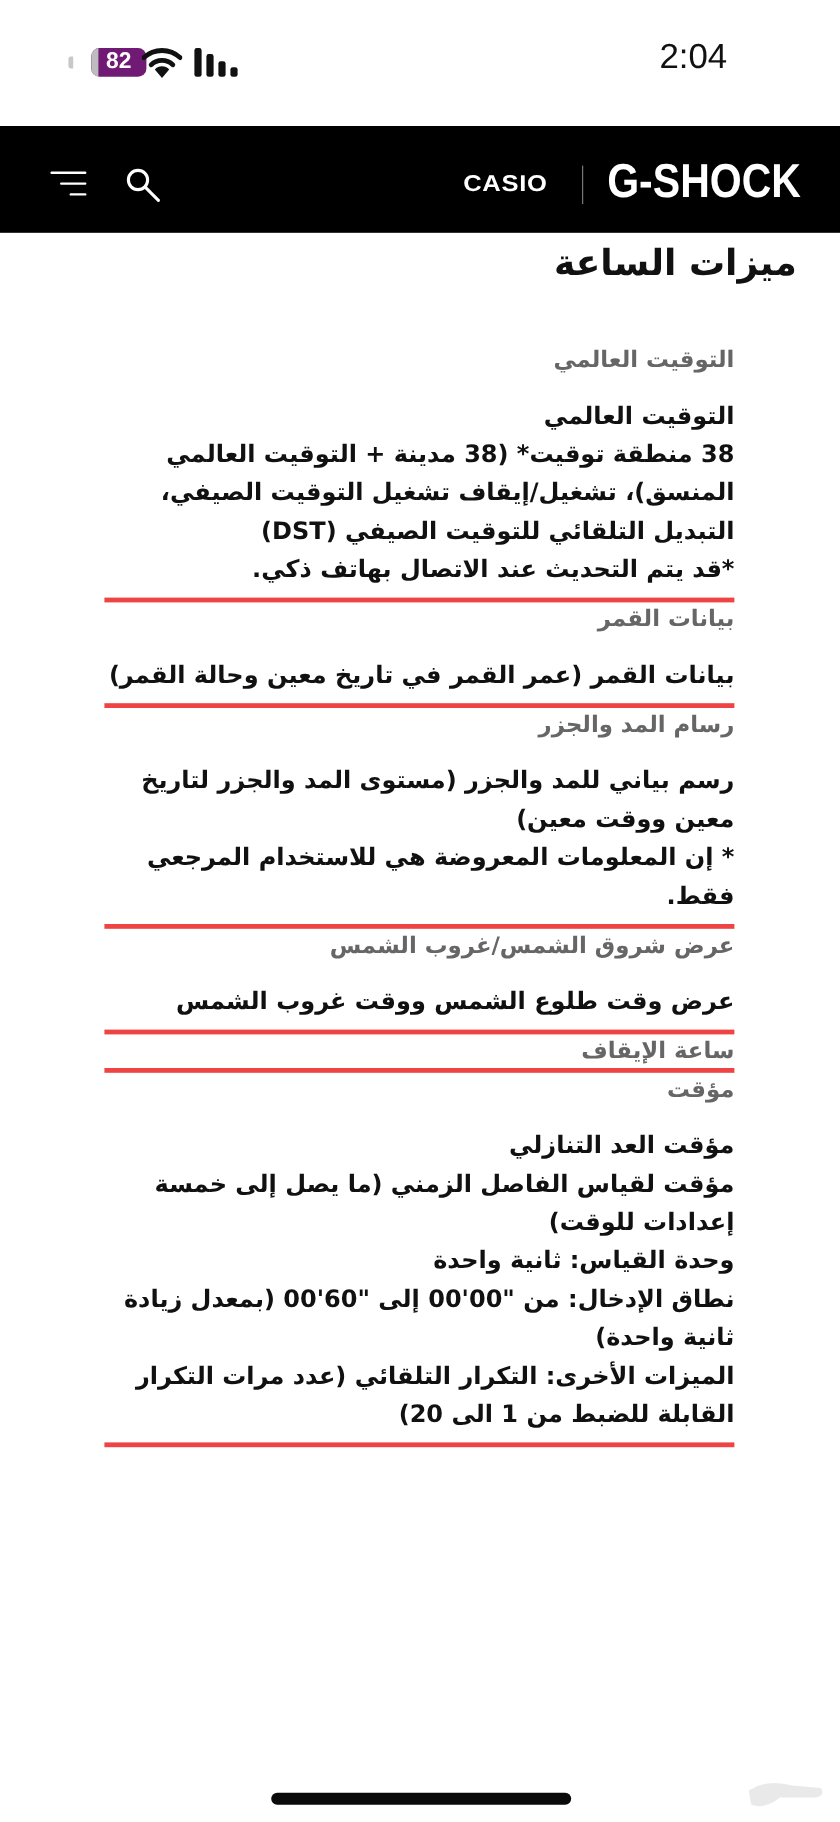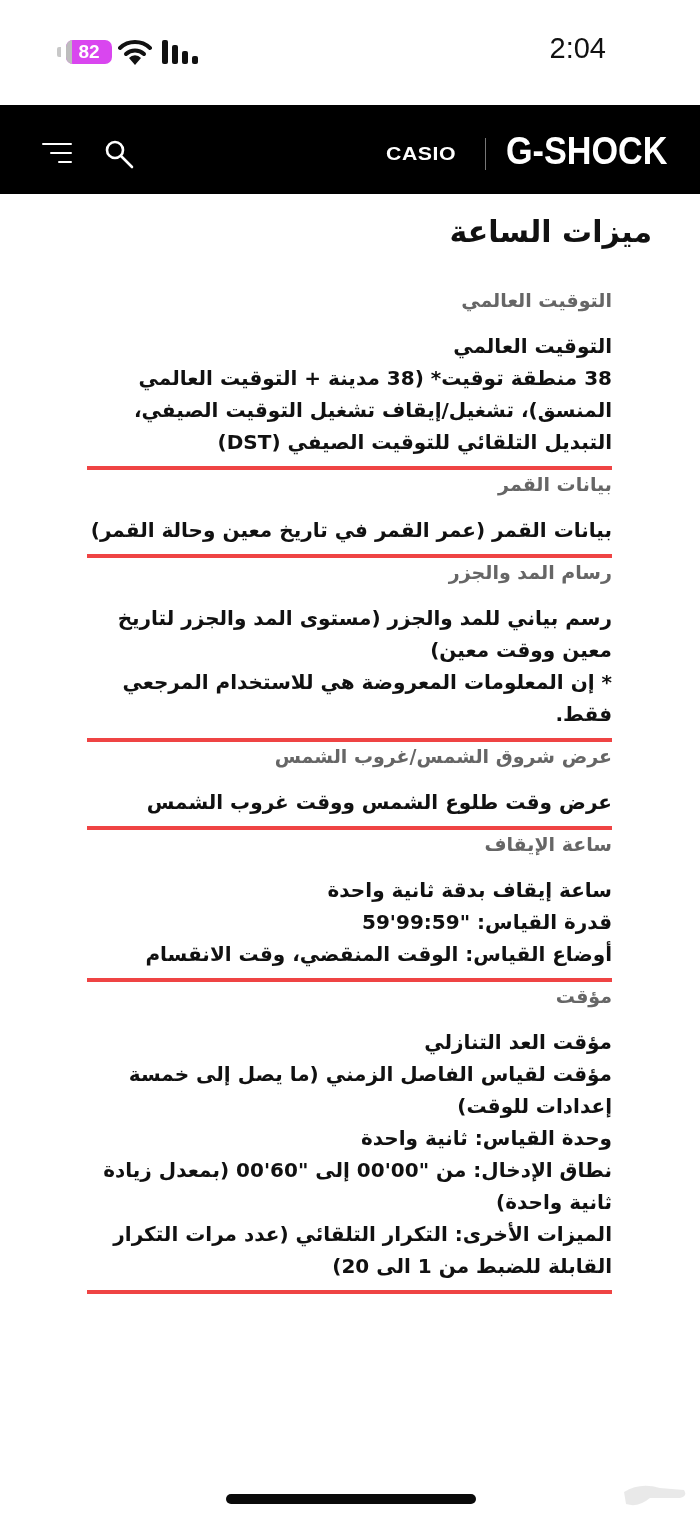--- a/index.html
+++ b/index.html
@@ -17,24 +17,24 @@
     }
     
     .status-bar {
       position: absolute;
       left: 0; top: 0;
       width: 700px; height: 105px;
       background: #ffffff;
     }
     .battery {
       position: absolute;
-      left: 66px; top: 40px;
+      left: 76px; top: 40px;
       width: 46px; height: 24px;
       border-radius: 7px;
-      background: #d946ef;
+      background: #701a75;
       color: #ffffff;
       font-family: "Liberation Sans", sans-serif;
       font-weight: bold;
       font-size: 19px;
       line-height: 24px;
       text-align: center;
       overflow: hidden;
     }
     .battery::before {
       content: "";
@@ -133,21 +133,21 @@
       position: absolute;
       top: 194px;
       left: 0;
       width: 700px;
       direction: rtl;
     }
     .page-title {
       position: absolute;
       right: 36px;
       top: 8px;
-      margin: 12px;
+      margin: 0;
       font-size: 30px;
       font-weight: bold;
       color: #111;
       white-space: nowrap;
     }
     .feature-list {
       position: absolute;
       top: 92px;
       right: 88px;
       width: 525px;
@@ -226,20 +226,21 @@
 <div class="content">
   <h1 class="page-title">ميزات الساعة</h1>
 
   <div class="feature-list">
 
     <div class="feature first">
       <h2 class="feature-heading">التوقيت العالمي</h2>
       <div class="feature-body">
         <div>التوقيت العالمي</div>
         <div>38 منطقة توقيت* (38 مدينة + التوقيت العالمي المنسق)، تشغيل/إيقاف تشغيل التوقيت الصيفي، التبديل التلقائي للتوقيت الصيفي (DST)</div>
+        <div>*قد يتم التحديث عند الاتصال بهاتف ذكي.</div>
       </div>
     </div>
 
     <div class="feature">
       <h2 class="feature-heading">بيانات القمر</h2>
       <div class="feature-body">
         <div>بيانات القمر (عمر القمر في تاريخ معين وحالة القمر)</div>
       </div>
     </div>
 
@@ -253,25 +254,20 @@
 
     <div class="feature">
       <h2 class="feature-heading">عرض شروق الشمس/غروب الشمس</h2>
       <div class="feature-body">
         <div>عرض وقت طلوع الشمس ووقت غروب الشمس</div>
       </div>
     </div>
 
     <div class="feature">
       <h2 class="feature-heading">ساعة الإيقاف</h2>
-      <div class="feature-body">
-        <div>ساعة إيقاف بدقة ثانية واحدة</div>
-        <div>قدرة القياس: "99:59'59</div>
-        <div>أوضاع القياس: الوقت المنقضي، وقت الانقسام</div>
-      </div>
     </div>
 
     <div class="feature">
       <h2 class="feature-heading">مؤقت</h2>
       <div class="feature-body">
         <div>مؤقت العد التنازلي</div>
         <div>مؤقت لقياس الفاصل الزمني (ما يصل إلى خمسة إعدادات للوقت)</div>
         <div>وحدة القياس: ثانية واحدة</div>
         <div>نطاق الإدخال: من "00'00 إلى "60'00 (بمعدل زيادة ثانية واحدة)</div>
         <div>الميزات الأخرى: التكرار التلقائي (عدد مرات التكرار القابلة للضبط من 1 الى 20)</div>

